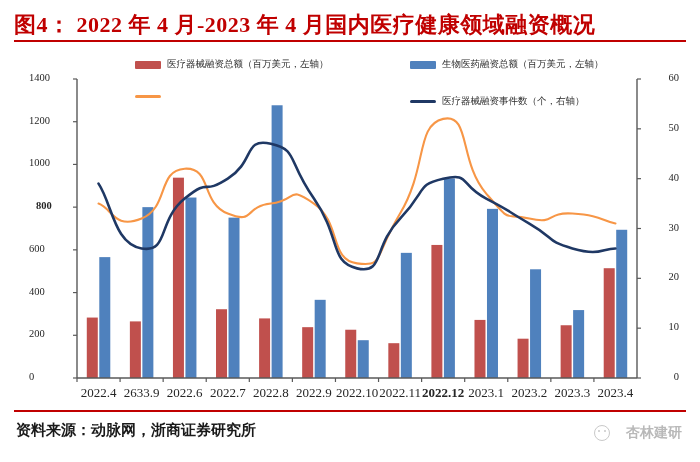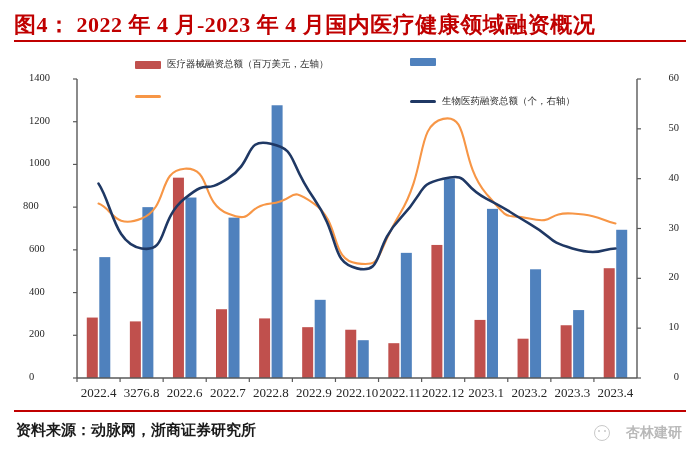--- a/index.html
+++ b/index.html
@@ -56,27 +56,28 @@
 
 <div class="chart">
 
   <div class="legend">
     <div class="lg lg1">
       <span class="sw-bar" style="background:#c0504d"></span>
       <span>医疗器械融资总额（百万美元，左轴）</span>
     </div>
     <div class="lg lg2">
       <span class="sw-bar" style="background:#4f81bd"></span>
+      <span>生物医药融资总额（百万美元，左轴）</span>
     </div>
     <div class="lg lg3">
       <span class="sw-line" style="background:#f79646"></span>
     </div>
     <div class="lg lg4">
       <span class="sw-line" style="background:#1f3864"></span>
-      <span>生物医药融资总额（个，右轴）</span>
+      <span>医疗器械融资事件数（个，右轴）</span>
     </div>
   </div>
 
   <div class="plot-wrap">
     <svg class="plot" width="700" height="366">
       <g id="bars-layer">
           <rect x="86.79" y="273.56" width="11" height="60.44" fill="#c0504d"></rect>
           <rect x="129.87" y="277.40" width="11" height="56.60" fill="#c0504d"></rect>
           <rect x="172.94" y="133.67" width="11" height="200.33" fill="#c0504d"></rect>
           <rect x="216.02" y="265.23" width="11" height="68.77" fill="#c0504d"></rect>
@@ -138,45 +139,45 @@
           <line x1="464.69230769230774" x2="464.69230769230774" y1="334" y2="338" stroke="#595959" stroke-width="1.2"></line>
           <line x1="507.76923076923083" x2="507.76923076923083" y1="334" y2="338" stroke="#595959" stroke-width="1.2"></line>
           <line x1="550.8461538461538" x2="550.8461538461538" y1="334" y2="338" stroke="#595959" stroke-width="1.2"></line>
           <line x1="593.9230769230769" x2="593.9230769230769" y1="334" y2="338" stroke="#595959" stroke-width="1.2"></line>
         </g>
     </svg>
     <div id="ylabels">
         <div class="ytick" style="left: 29px; top: 28px;">1400</div>
         <div class="ytick" style="left: 29px; top: 70.7143px;">1200</div>
         <div class="ytick" style="left: 29px; top: 113.429px;">1000</div>
-        <div class="ytick" style="left: 23px; top: 156.143px;">800</div>
+        <div class="ytick" style="left: 36px; top: 156.143px; font-weight: bold;">800</div>
         <div class="ytick" style="left: 29px; top: 198.857px;">600</div>
         <div class="ytick" style="left: 29px; top: 241.571px;">400</div>
         <div class="ytick" style="left: 29px; top: 284.286px;">200</div>
         <div class="ytick" style="left: 29px; top: 327px;">0</div>
       </div>
     <div id="y2labels">
         <div class="ytick-r" style="left: 645px; top: 28px;">60</div>
         <div class="ytick-r" style="left: 645px; top: 77.8333px;">50</div>
         <div class="ytick-r" style="left: 645px; top: 127.667px;">40</div>
         <div class="ytick-r" style="left: 645px; top: 177.5px;">30</div>
         <div class="ytick-r" style="left: 645px; top: 227.333px;">20</div>
         <div class="ytick-r" style="left: 645px; top: 277.167px;">10</div>
         <div class="ytick-r" style="left: 645px; top: 327px;">0</div>
       </div>
     <div id="xlabels">
         <div class="xtick" style="left: 72.5385px; width: 52px; top: 341px;">2022.4</div>
-        <div class="xtick" style="left: 115.615px; width: 52px; top: 341px;">3276.8</div>
+        <div class="xtick" style="left: 115.615px; width: 52px; top: 341px;">2633.9</div>
         <div class="xtick" style="left: 158.692px; width: 52px; top: 341px;">2022.6</div>
         <div class="xtick" style="left: 201.769px; width: 52px; top: 341px;">2022.7</div>
         <div class="xtick" style="left: 244.846px; width: 52px; top: 341px;">2022.8</div>
         <div class="xtick" style="left: 287.923px; width: 52px; top: 341px;">2022.9</div>
         <div class="xtick" style="left: 331px; width: 52px; top: 341px;">2022.10</div>
         <div class="xtick" style="left: 374.077px; width: 52px; top: 341px;">2022.11</div>
-        <div class="xtick" style="left: 417.154px; width: 52px; top: 341px;">2022.12</div>
+        <div class="xtick" style="left: 417.154px; width: 52px; top: 341px; font-weight: bold;">2022.12</div>
         <div class="xtick" style="left: 460.231px; width: 52px; top: 341px;">2023.1</div>
         <div class="xtick" style="left: 503.308px; width: 52px; top: 341px;">2023.2</div>
         <div class="xtick" style="left: 546.385px; width: 52px; top: 341px;">2023.3</div>
         <div class="xtick" style="left: 589.462px; width: 52px; top: 341px;">2023.4</div>
       </div>
   </div>
 
 </div>
 
 <div class="rule-bottom"></div>

